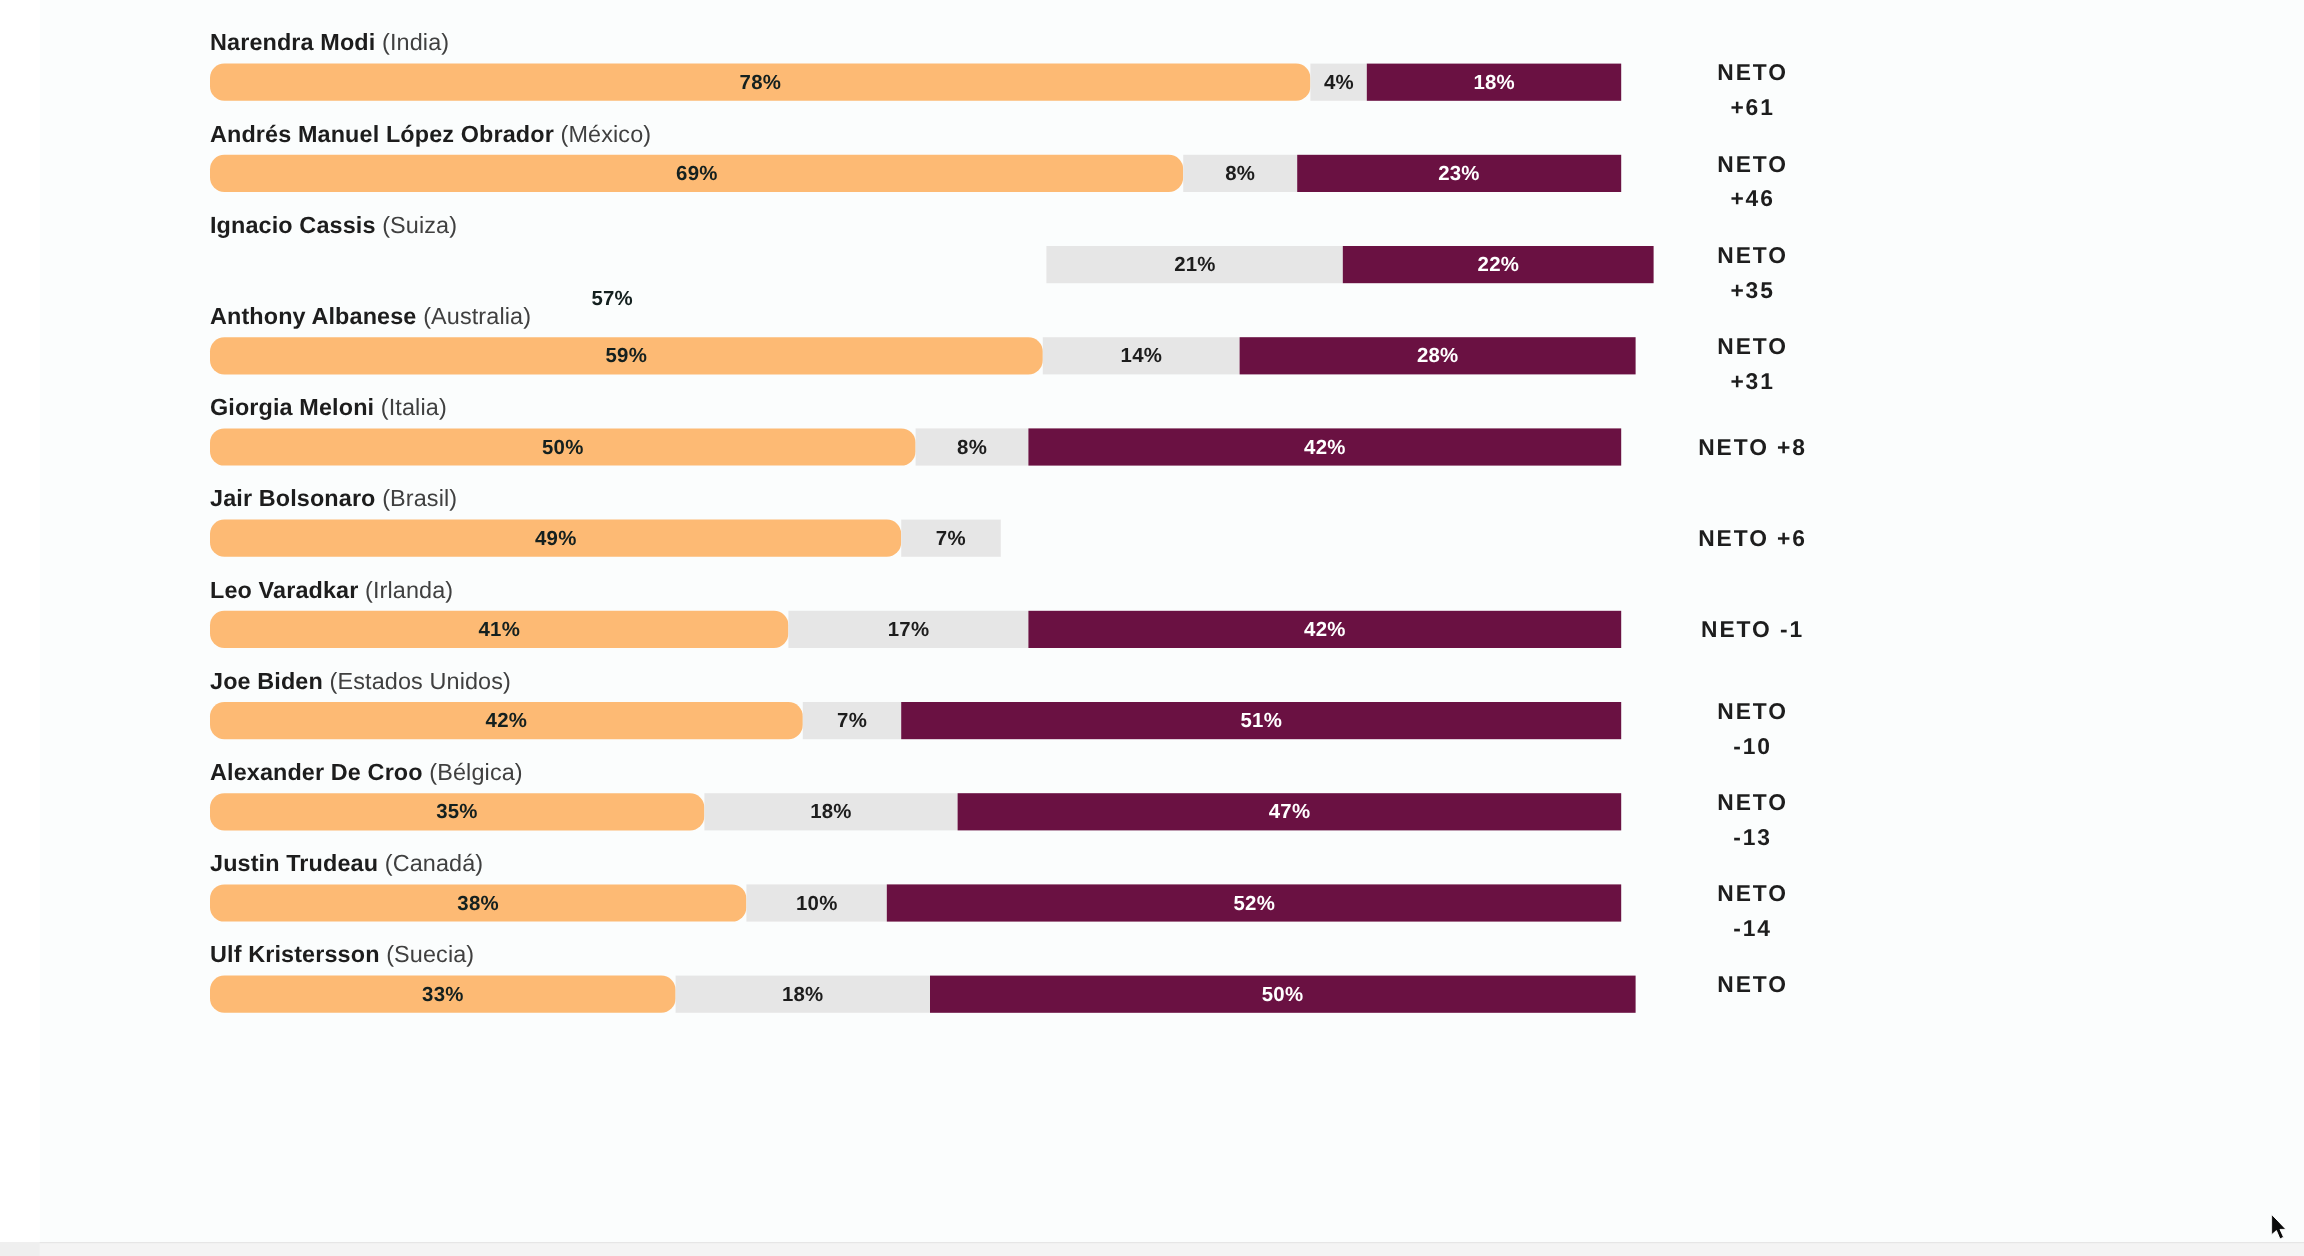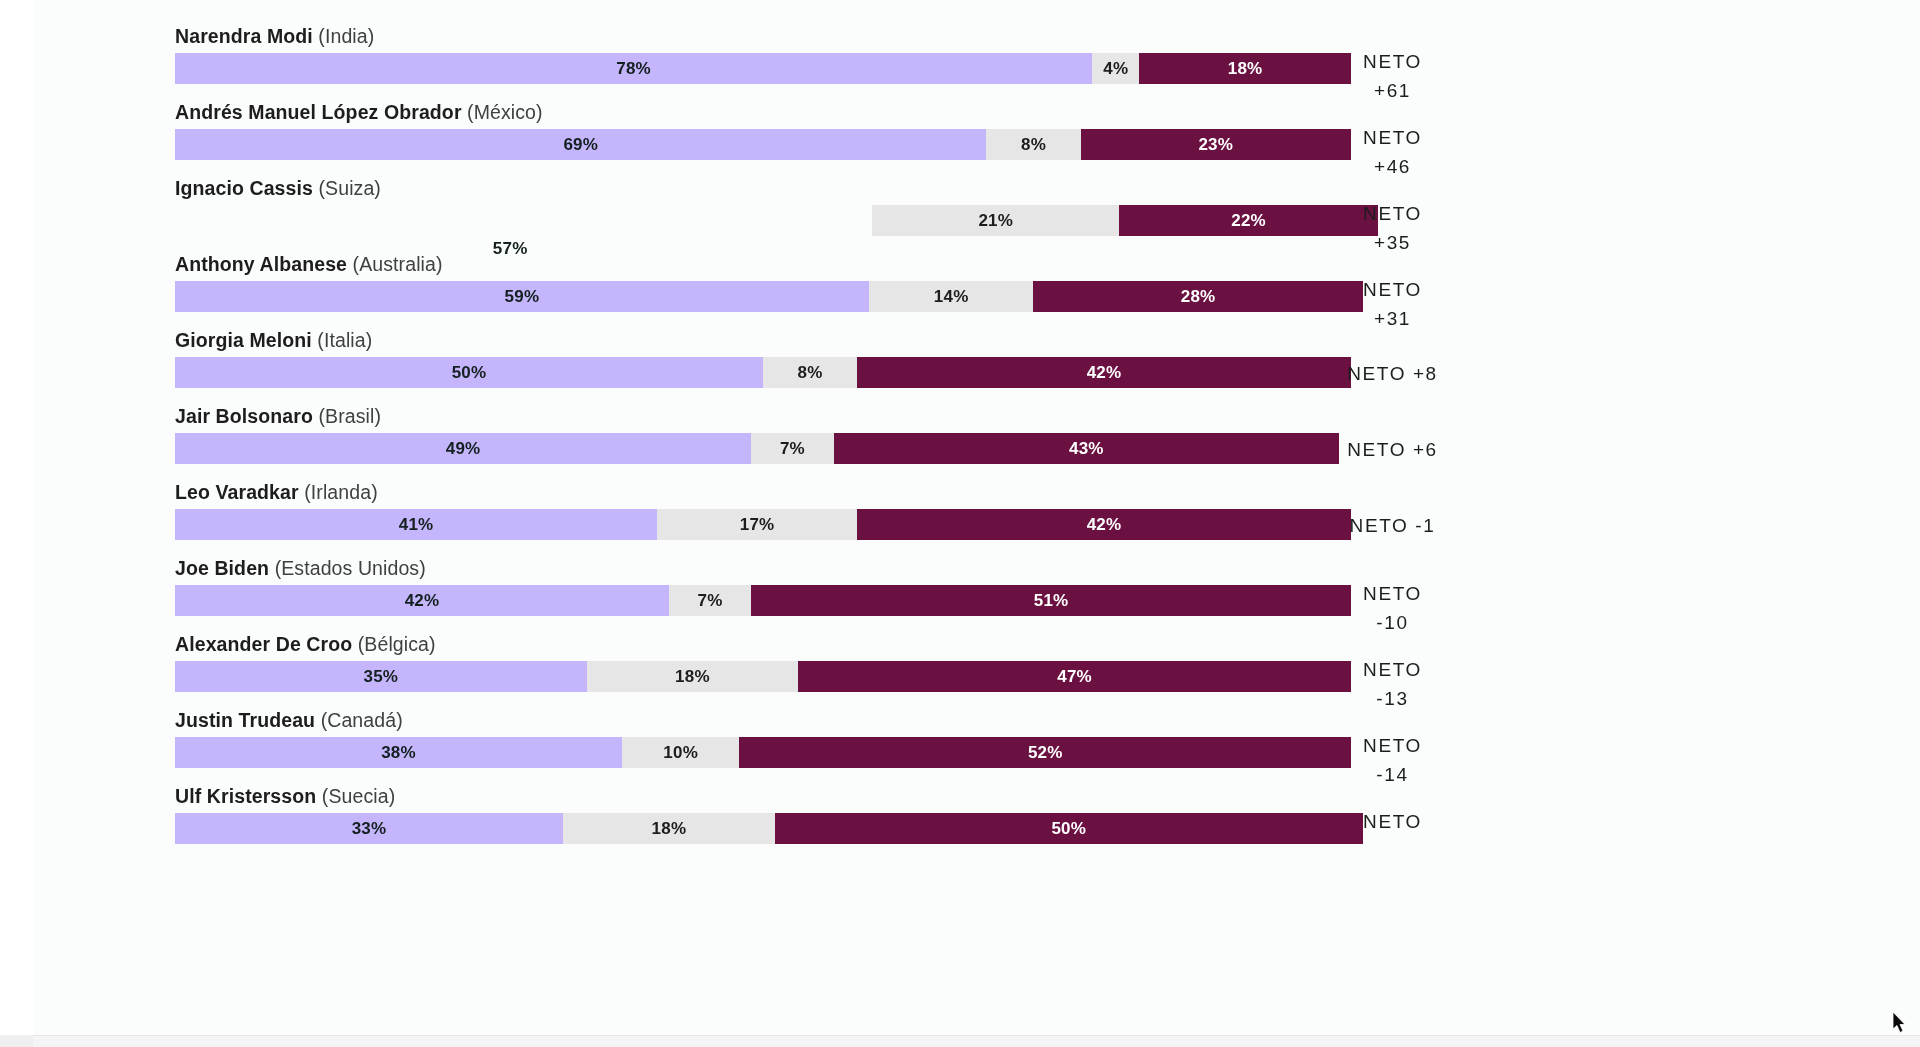--- a/index.html
+++ b/index.html
@@ -101,40 +101,41 @@
     position: relative;
     display: flex;
     align-items: center;
     justify-content: center;
     font-size: 17px;
     font-weight: bold;
     letter-spacing: 0.2px;
     box-sizing: border-box;
   }
   .seg-approve {
-    background: #c4b5fd;
+    background: #fdba74;
     color: #14201f;
+    border-radius: 12px;
   }
   .seg-neutral {
     background: #e6e6e6;
     color: #1d1d1d;
   }
   .seg-disapprove {
     background: #6a1142;
     color: #ffffff;
   }
 
   .neto {
     position: absolute;
-    left: 1300px;
+    left: 1368px;
     top: 22px;
     width: 185px;
     text-align: center;
     font-size: 19px;
-    font-weight: normal;
+    font-weight: bold;
     color: #1d1d1d;
     letter-spacing: 1.6px;
     line-height: 29px;
   }
   .neto.one-line {
     top: 30px;
   }
 
   .cursor {
     position: absolute;
@@ -230,23 +231,20 @@
       </div>
       <div class="row" style="top: 405px;">
         <div class="row-label"><span>Jair Bolsonaro</span> <span class="country">(Brasil)</span></div>
         <div class="bar-track">
           <div class="seg seg-approve" style="flex: 0 0 49%;">
             <span>49%</span>
           </div>
           <div class="seg seg-neutral" style="flex: 0 0 7%;">
             <span>7%</span>
           </div>
-          <div class="seg seg-disapprove" style="flex: 0 0 43%;">
-            <span>43%</span>
-          </div>
         </div>
         <div class="neto one-line"><span>NETO</span> <span>+6</span></div>
       </div>
       <div class="row" style="top: 481px;">
         <div class="row-label"><span>Leo Varadkar</span> <span class="country">(Irlanda)</span></div>
         <div class="bar-track">
           <div class="seg seg-approve" style="flex: 0 0 41%;">
             <span>41%</span>
           </div>
           <div class="seg seg-neutral" style="flex: 0 0 17%;">

